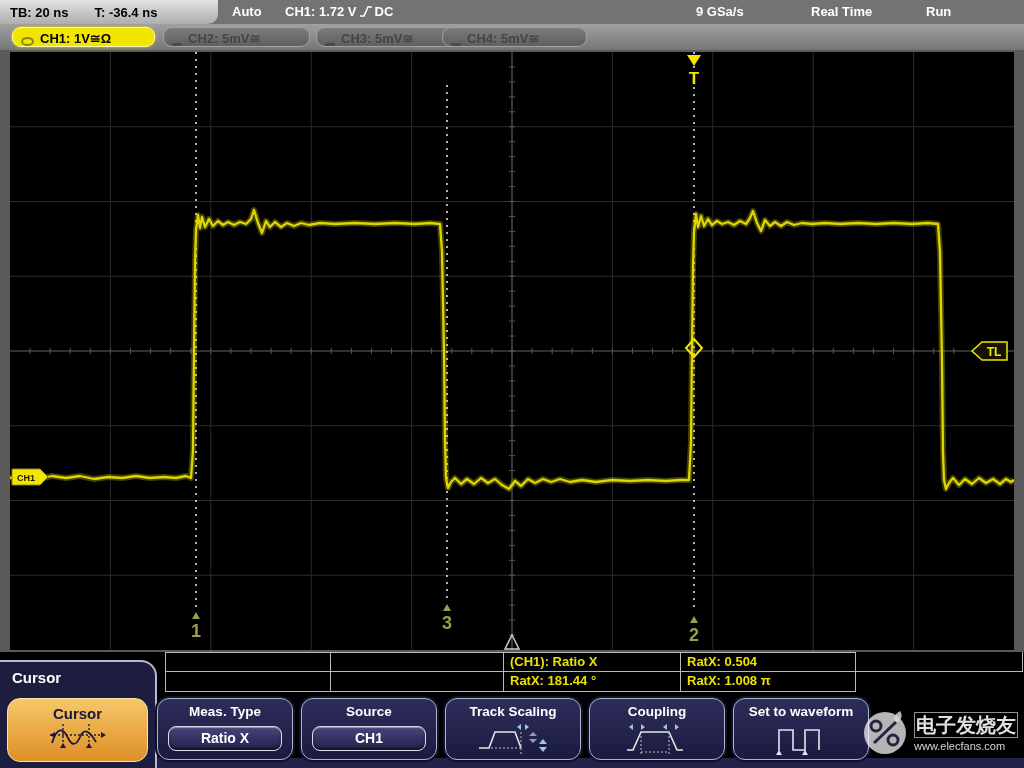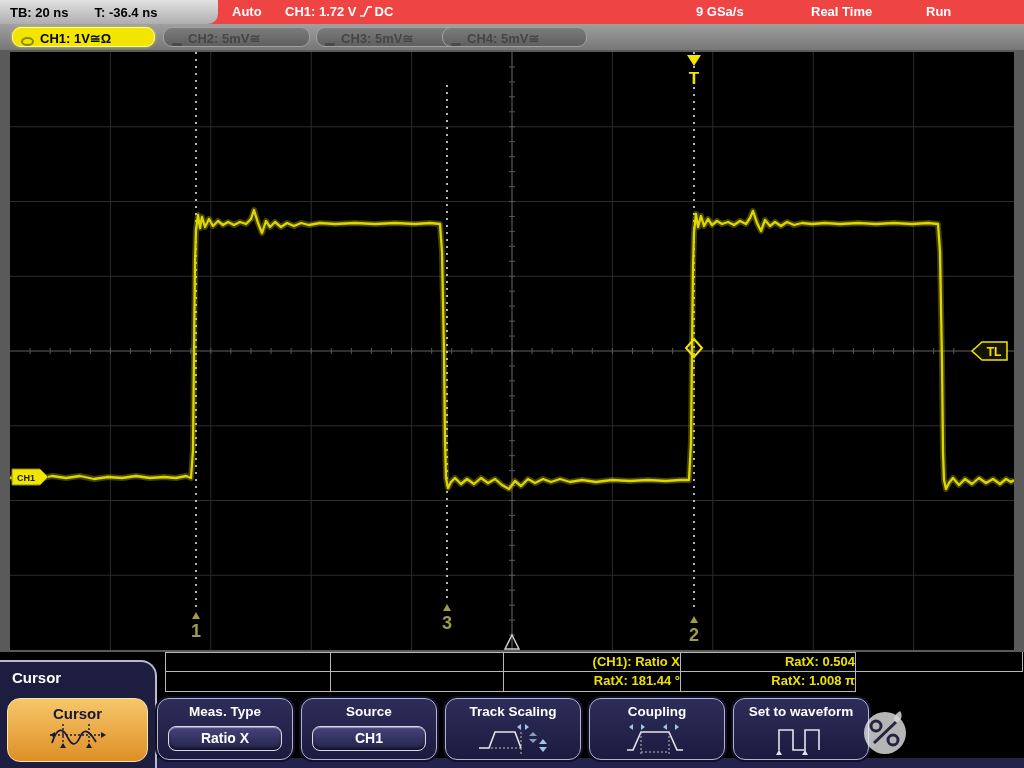--- a/index.html
+++ b/index.html
@@ -1,20 +1,20 @@
 <!DOCTYPE html>
 <html><head>
 <meta charset="utf-8">
 <style>
   * { margin:0; padding:0; box-sizing:border-box; }
   body { width:1024px; height:768px; font-family:"Liberation Sans", sans-serif; background:#0a0a18; overflow:hidden; }
   .screen { position:absolute; width:1024px; height:768px; background:#14142e; }
 
   
-  .topbar { position:absolute; left:0; top:0; width:1024px; height:36px; background:#ef4444; }
+  .topbar { position:absolute; left:0; top:0; width:1024px; height:36px; background:#737373; }
   .tb-left { position:absolute; left:0; top:0; width:218px; height:24px;
              background:linear-gradient(#e2e2e2,#aeaeae); border-bottom-right-radius:10px;
              display:flex; align-items:center; gap:26px; padding-left:10px;
              color:#000; font-weight:bold; font-size:13px; }
   .tb-right { position:absolute; left:218px; top:0; right:0; height:24px; color:#fff; font-weight:bold; font-size:13px; }
   .tb-item { position:absolute; top:4px; white-space:nowrap; }
   .slope-icon { display:inline-block; vertical-align:-2px; margin:0 2px; }
 
   
   .tabstrip { position:absolute; left:0; top:24px; width:1024px; height:26px;
@@ -26,21 +26,21 @@
   .oval { width:13px; height:9px; border:2px solid #8a8a10; border-radius:50%; }
   .dash { width:10px; height:3px; background:#4a4a4a; border-radius:2px; }
 
   
   .bezel { position:absolute; left:0; top:50px; width:1024px; height:602px; background:#5a5a5a; }
   .wavearea { position:absolute; left:10px; top:2px; width:1004px; height:598px; background:#000; }
 
   
   .rtable { position:absolute; left:165px; top:652px; width:857px; height:40px;
             display:grid; grid-template-columns:165px 173px 177px 175px 167px; grid-template-rows:20px 20px;
-            background:#000; border-left:1px solid #b8b8b8;text-align:right; }
+            background:#000; border-left:1px solid #b8b8b8; }
   .rcell { border-right:1px solid #b8b8b8; border-bottom:1px solid #b8b8b8; border-top:1px solid #b8b8b8;
            color:#ece000; font-size:13px; font-weight:bold; line-height:18px; padding-left:6px; white-space:nowrap; overflow:hidden; }
   .rcell.r2 { border-top:none; }
 
   
   .bottom { position:absolute; left:0; top:652px; width:1024px; height:116px; background:#000; }
   .bottomstrip { position:absolute; left:0; top:758px; width:1024px; height:10px; background:#22224a; }
 
   
   .cpanel { position:absolute; left:0; top:660px; width:157px; height:108px; background:#1d1d3f;
@@ -328,15 +328,19 @@
   </div>
 
   <div class="wmark">
     <svg width="50" height="50">
       <circle cx="25" cy="26" r="21" fill="#f2f2f2" fill-opacity="0.85"></circle>
       <path d="M40,4 C34,8 32,12 36,16 C42,13 43,8 40,4 Z" fill="#f2f2f2" fill-opacity="0.85"></path>
       <line x1="14" y1="36" x2="36" y2="15" stroke="#2a2a4a" stroke-width="3"></line>
       <circle cx="16" cy="19" r="5" fill="none" stroke="#2a2a4a" stroke-width="3"></circle>
       <circle cx="33" cy="33" r="5" fill="none" stroke="#2a2a4a" stroke-width="3"></circle>
     </svg>
+    <div class="wmark-texts">
+      <span class="wmark-name">电子发烧友</span>
+      <span class="wmark-url">www.elecfans.com</span>
+    </div>
   </div>
 
 </div>
 
 </body></html>

